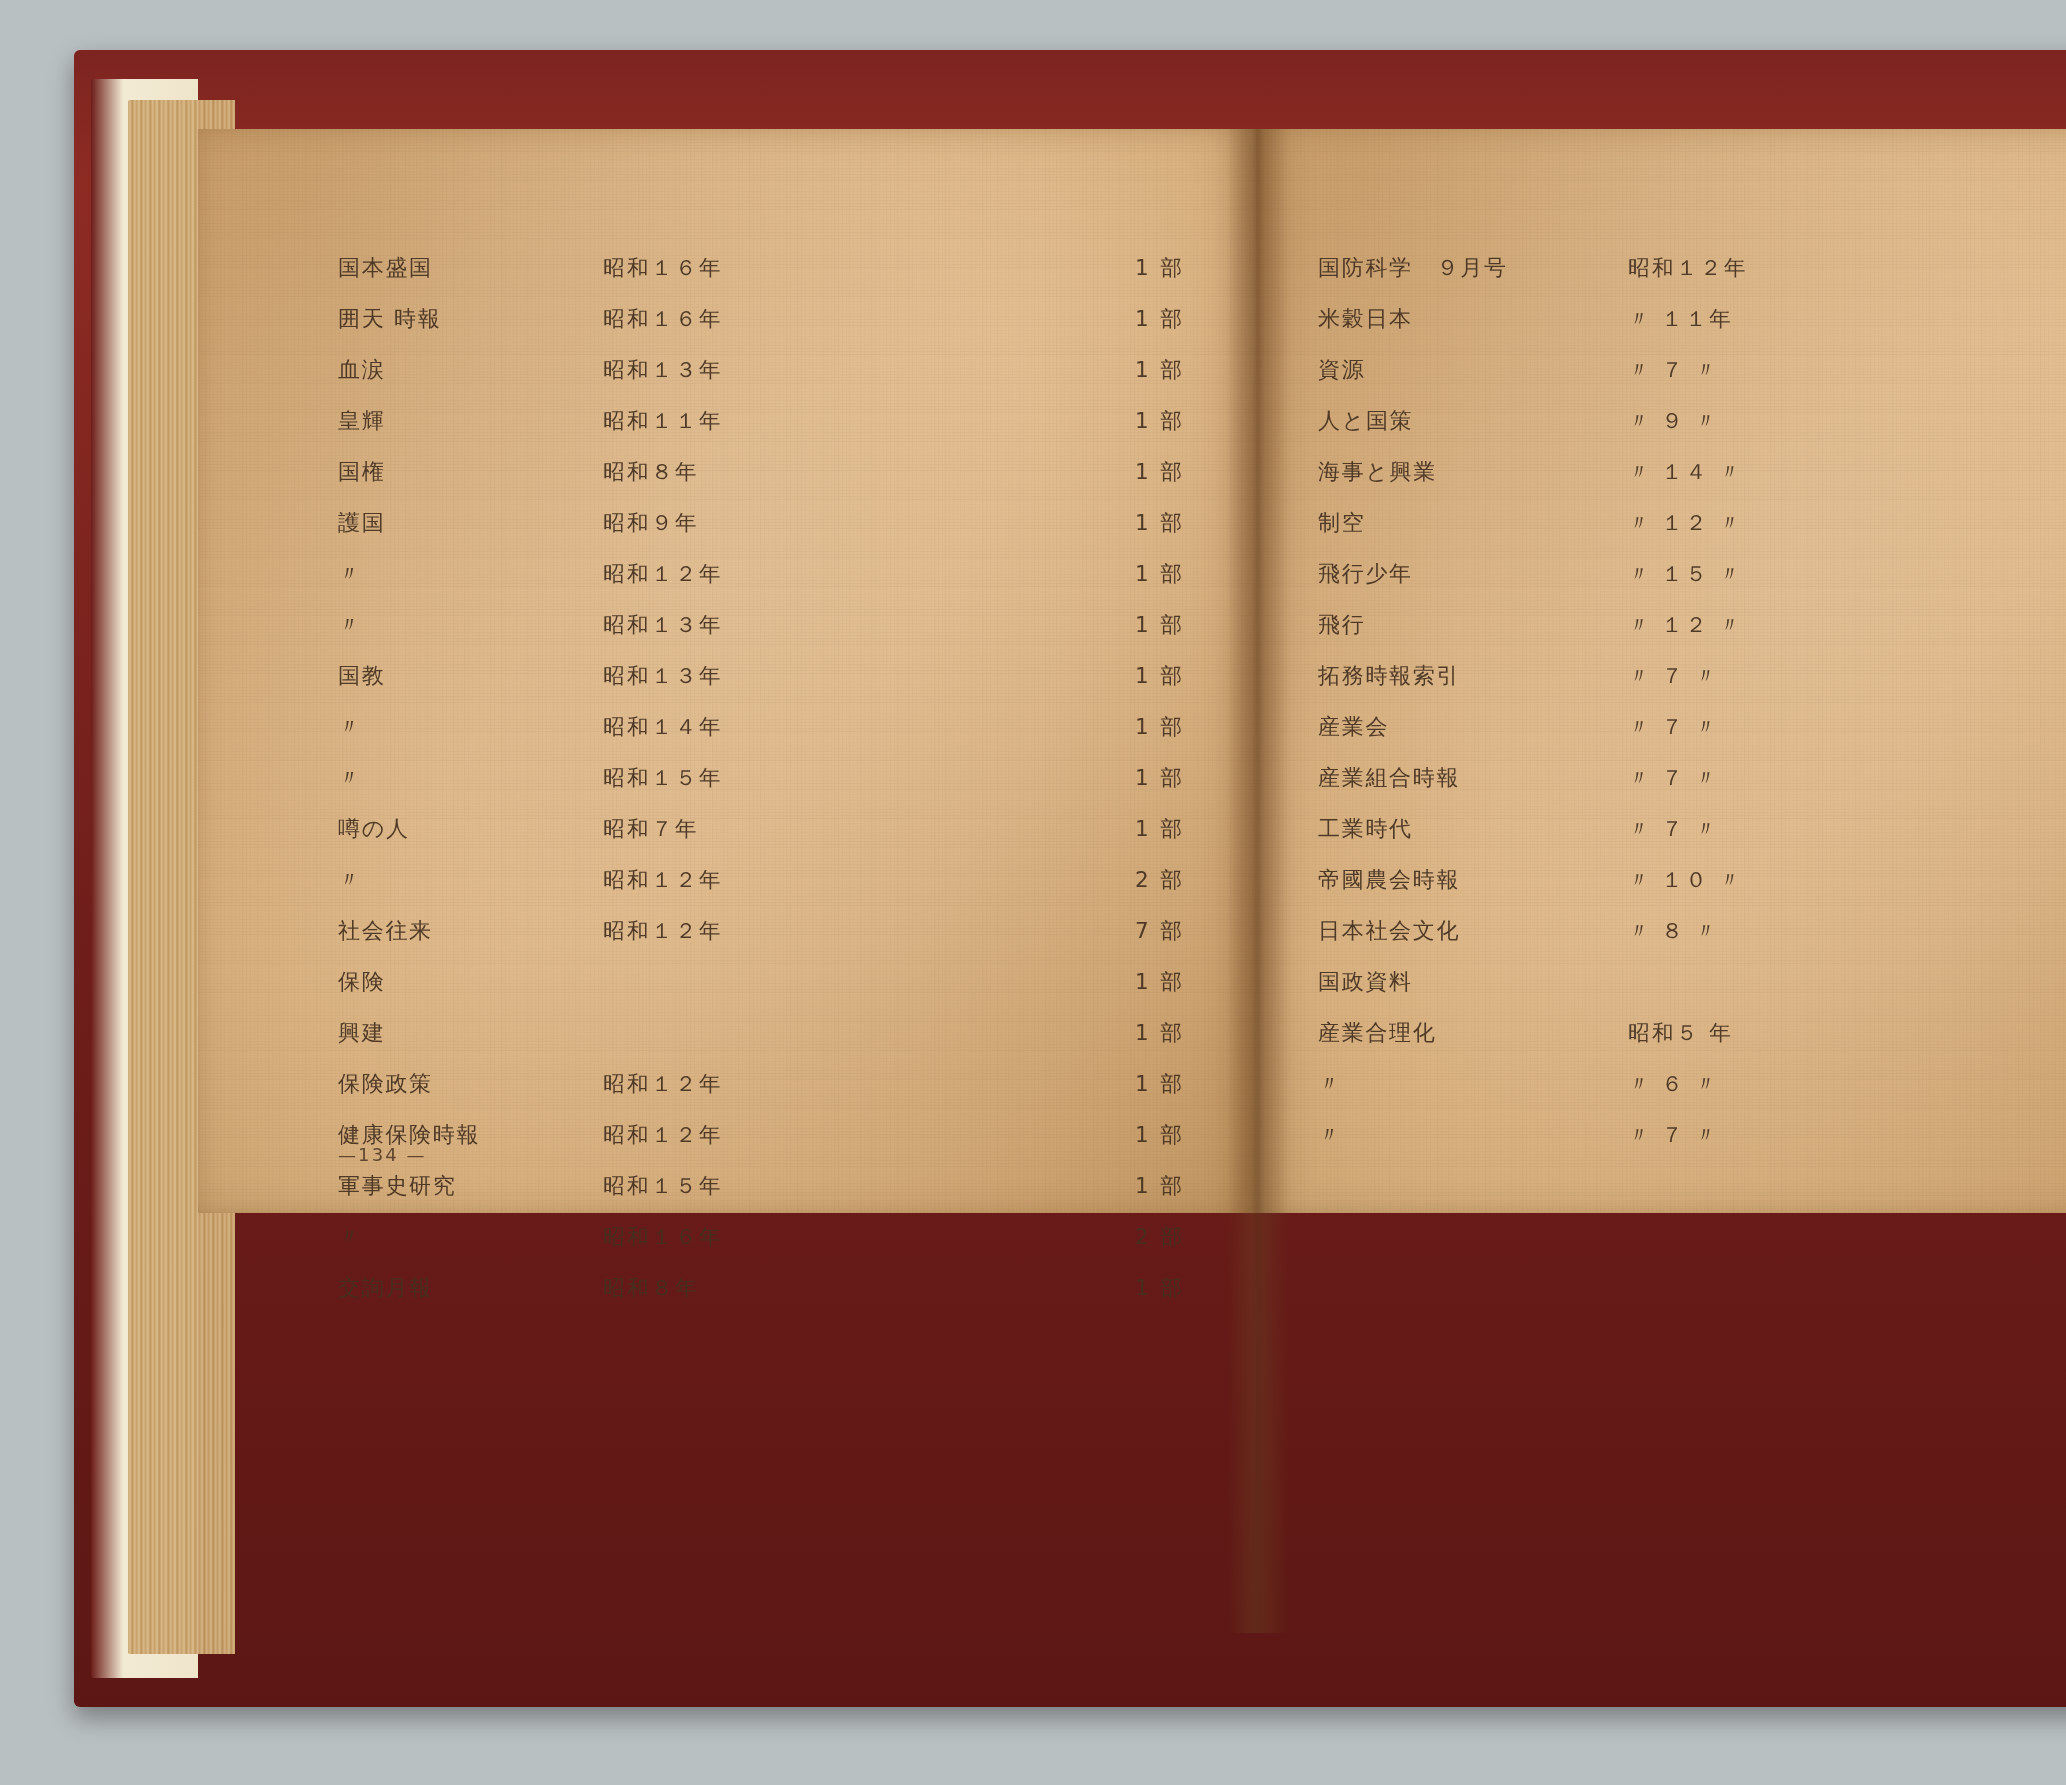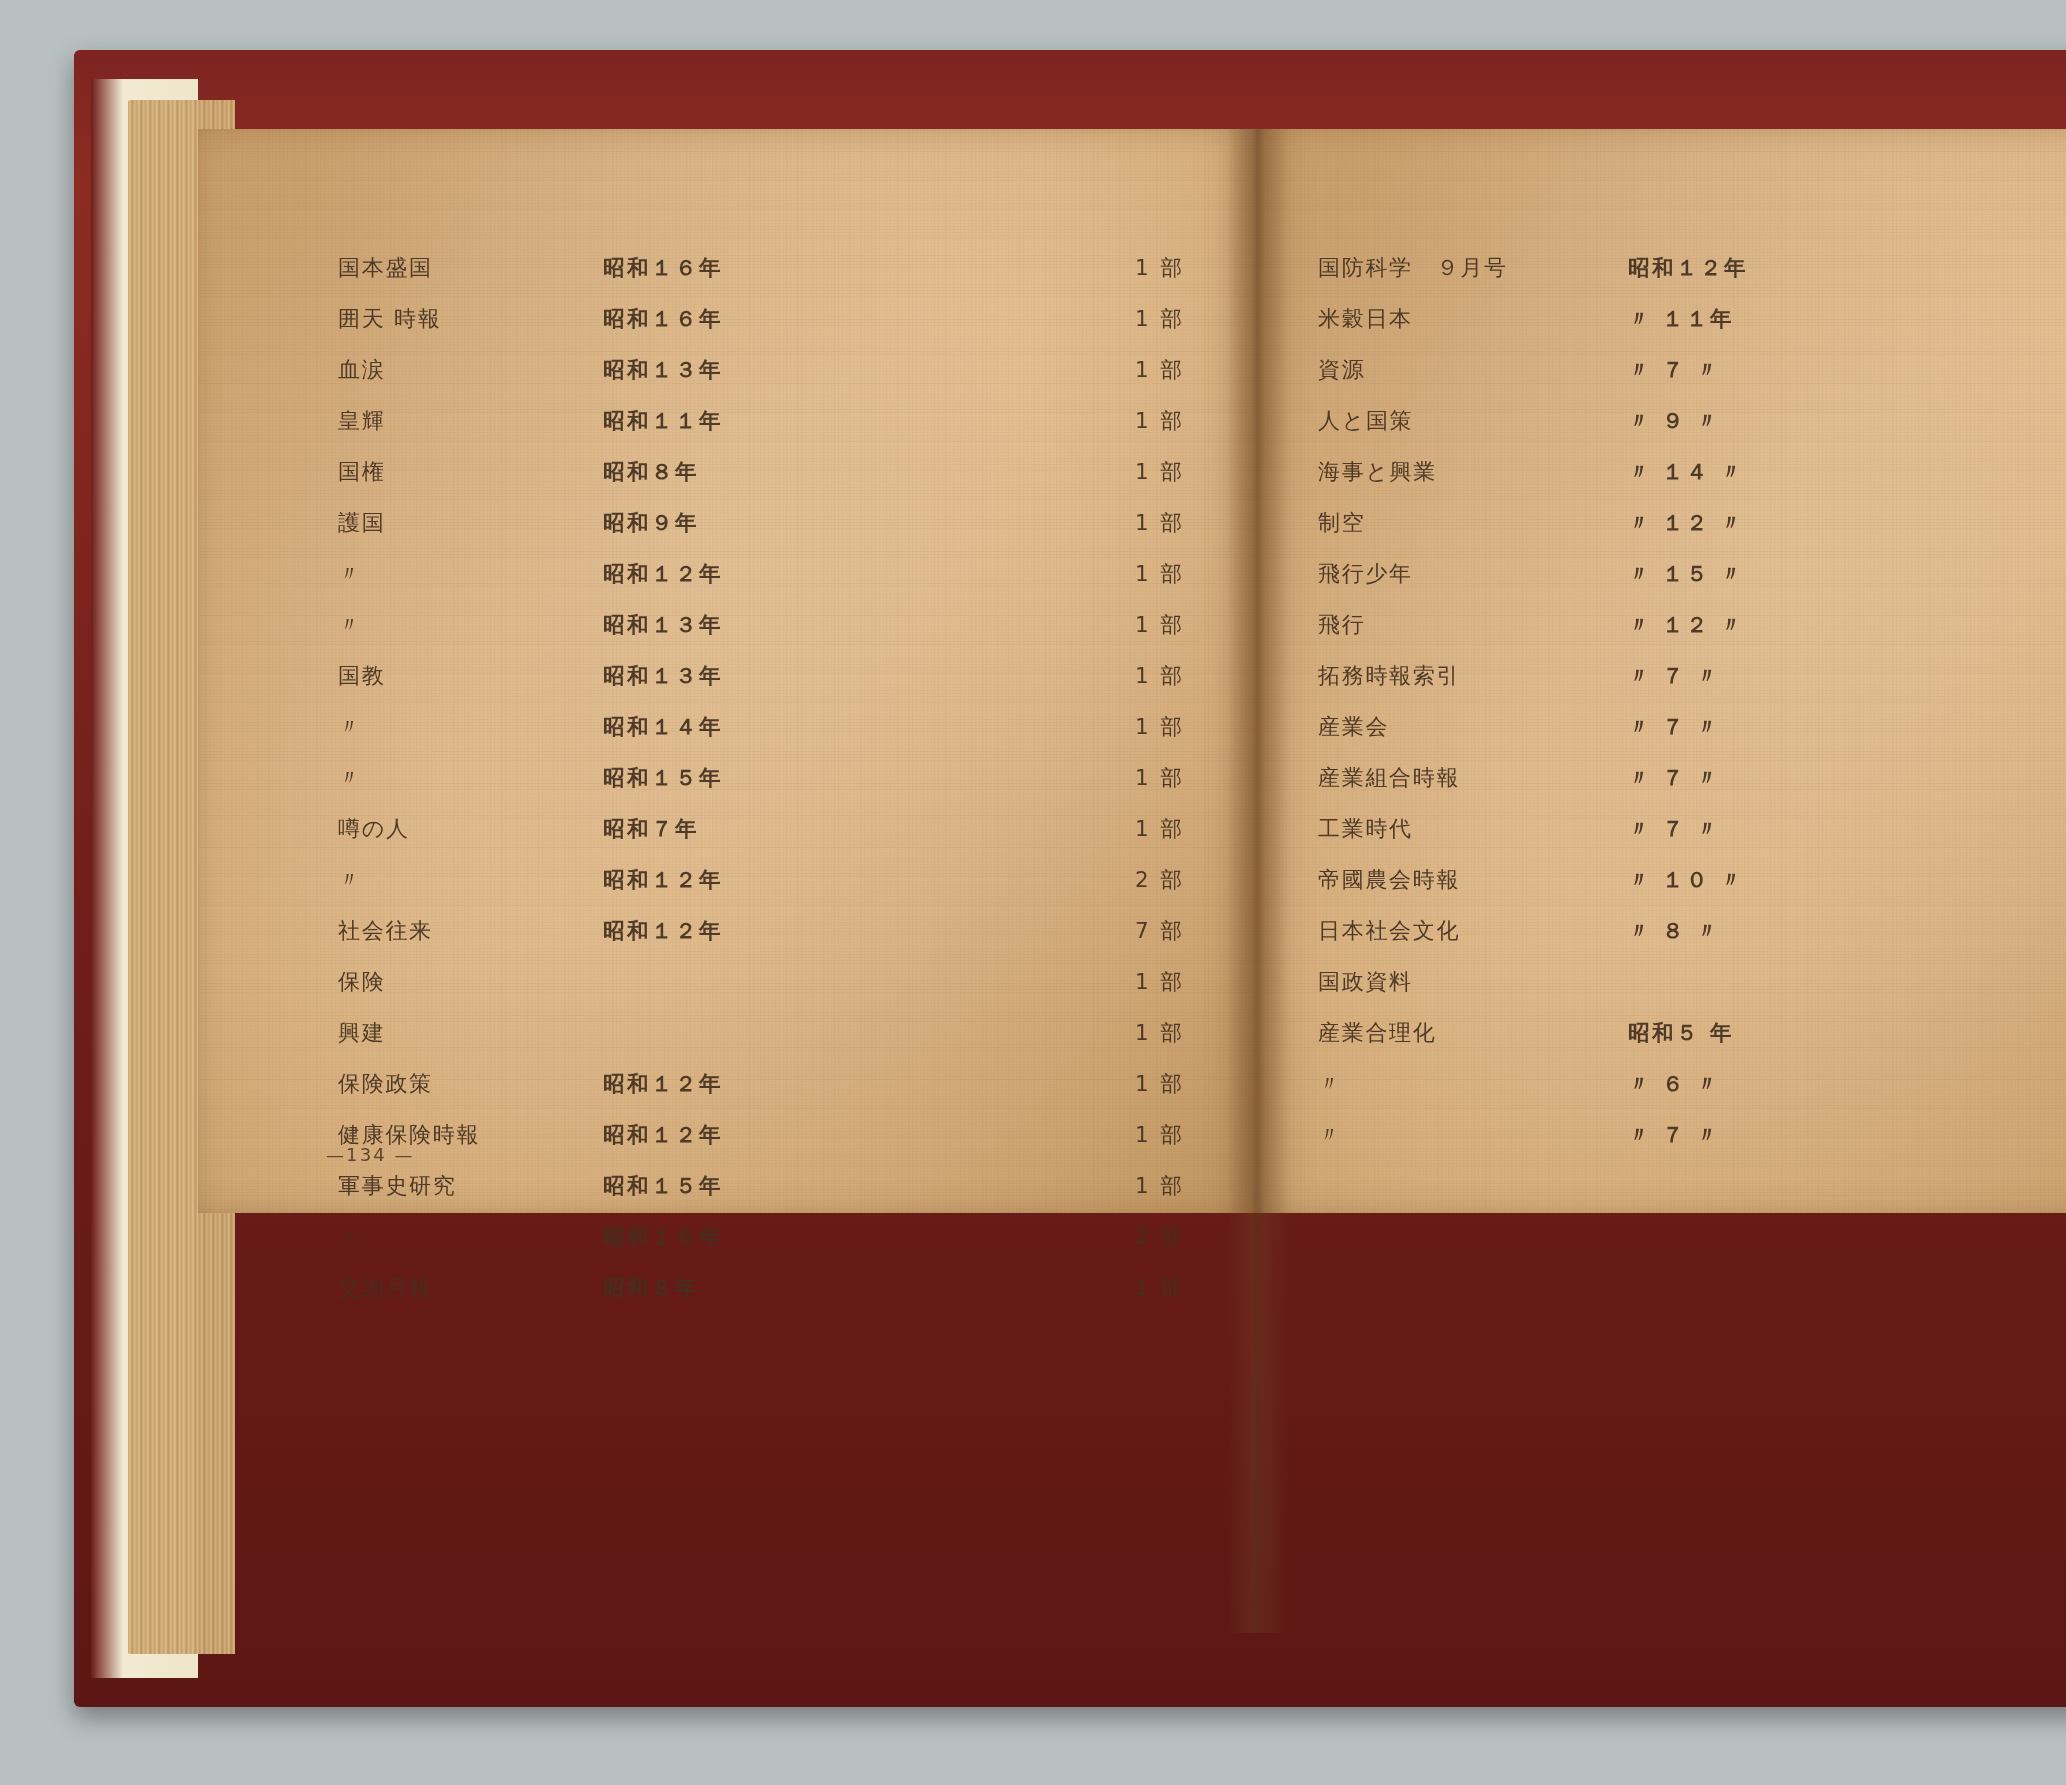--- a/index.html
+++ b/index.html
@@ -124,39 +124,40 @@
     font-size: 21.5px;
     color: #44301f;
     opacity: 0.92;
   }
   .cell {
     position: absolute;
     white-space: nowrap;
     letter-spacing: 1.7px;
   }
   .c-title { font-size: 22px; }
-  .c-year  { font-size: 21.5px; letter-spacing: 2.5px; font-weight: bold; }
+  .c-year  { font-size: 21.5px; letter-spacing: 2.5px; }
   .c-count { font-size: 21.5px; letter-spacing: 2.5px; }
 
   
   .page-left .c-title { left: 140px; }
   .page-left .c-year  { left: 405px; }
   .page-left .c-count { left: 937px; }
 
   
   .page-right .c-title { left: 62px; text-align: right; }
   .page-right .c-year  { left: 372px; }
 
   .folio {
     position: absolute;
     bottom: 48px;
     font-size: 18px;
     letter-spacing: 2.1px;
     color: #4a3522;
     opacity: 0.85;
+    margin-left: 12px;
   }
   .page-left .folio { left: 128px; }
 
   
   .grain {
     position: absolute;
     inset: 0;
     pointer-events: none;
     opacity: 0.10;
     background-image:

